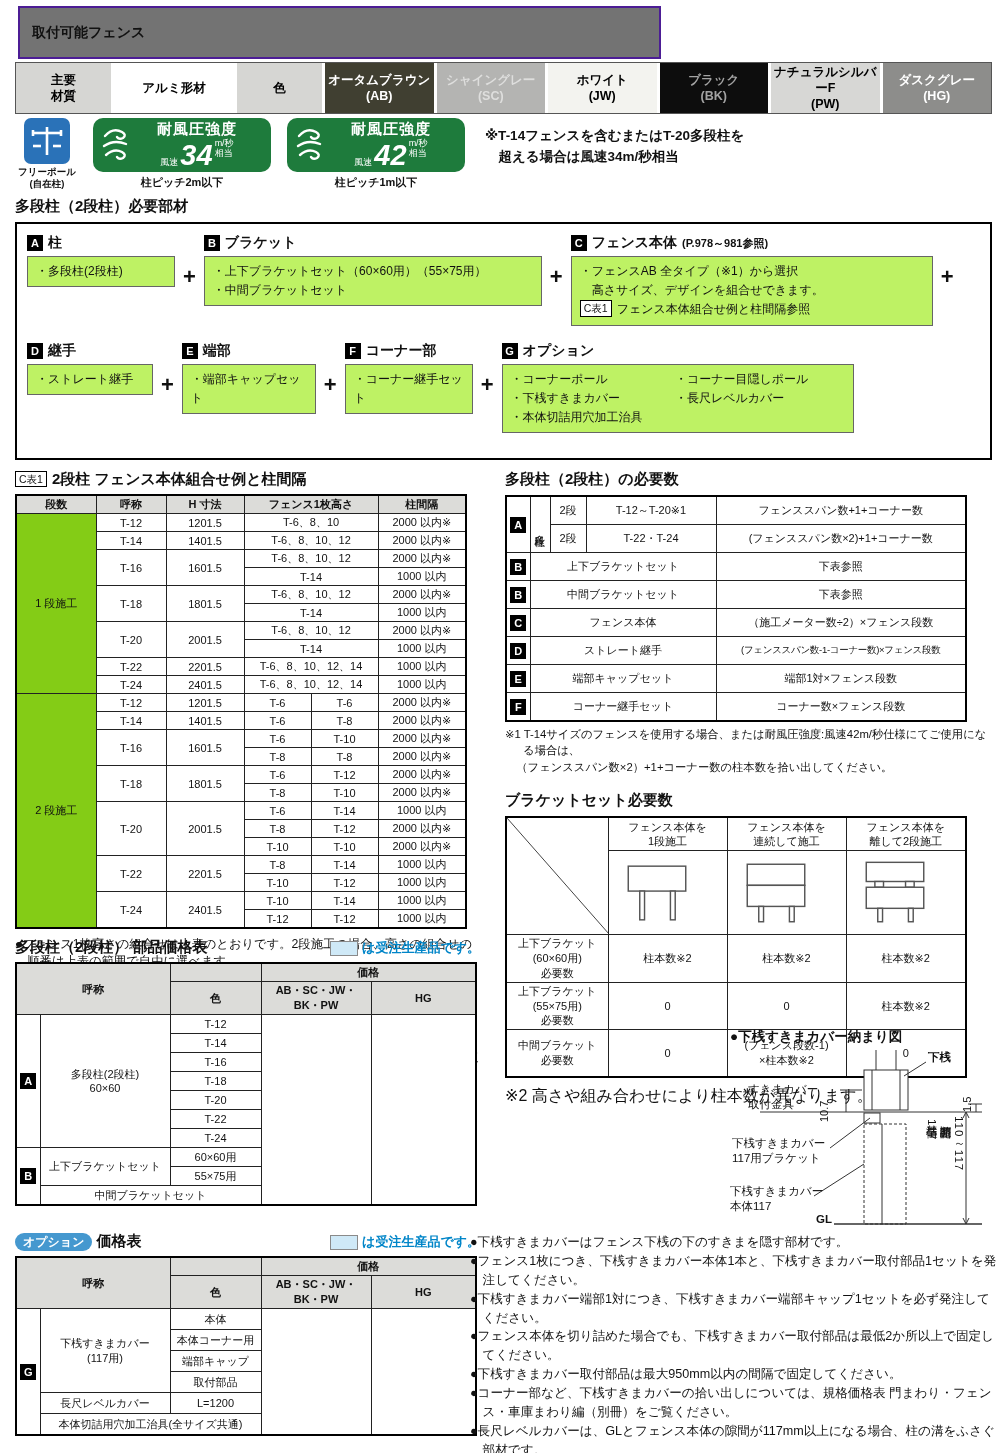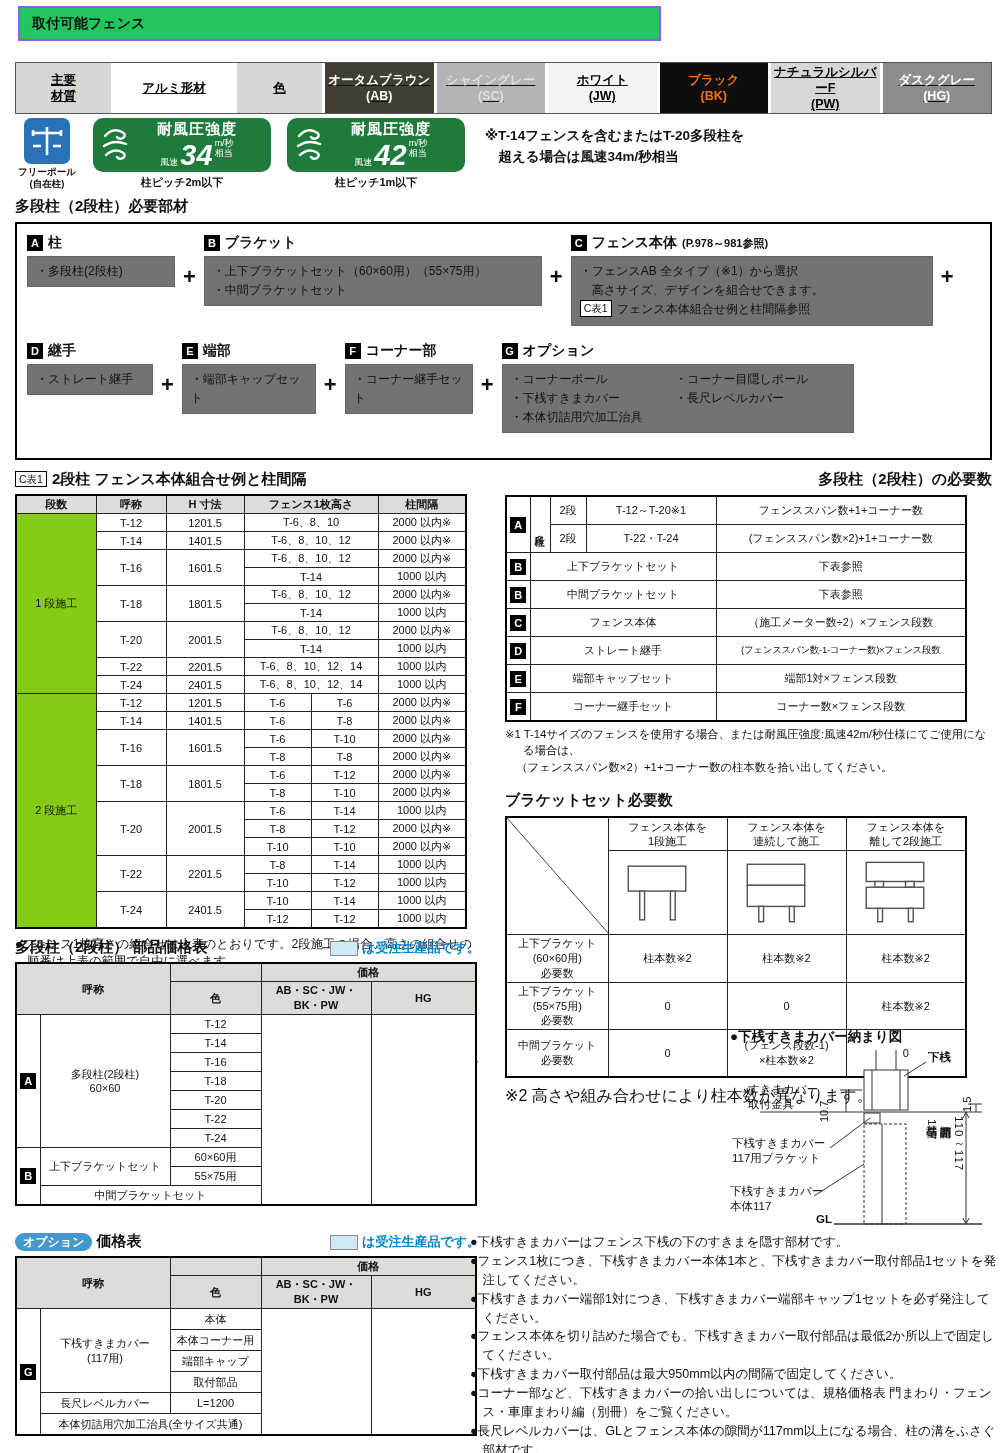--- a/index.html
+++ b/index.html
@@ -1,19 +1,19 @@
 <!DOCTYPE html>
 <html><head>
 <meta charset="utf-8">
 <style>
   html,body{margin:0;padding:0;background:#fff;}
   body{width:1000px;height:1453px;position:relative;font-family:"Liberation Sans","DejaVu Sans",sans-serif;color:#111;overflow:hidden;}
   .abs{position:absolute;}
   
-  .top-box{border:2px solid #8b5cf6;background:#22c55e;padding:5px 12px;font-size:14px;line-height:1.5;font-weight:bold;}
+  .top-box{border:2px solid #4c1d95;background:#737373;padding:14px 12px;font-size:14px;line-height:1.5;font-weight:bold;}
   
   .mat-bar{display:flex;gap:3px;border:1px solid #555;background:#fff;height:50px;}
   .mat-cell{display:flex;align-items:center;justify-content:center;text-align:center;font-size:12.5px;line-height:1.3;white-space:pre-line;font-weight:bold;}
   
   .badge-row{display:flex;align-items:flex-start;}
   .freepole{width:64px;text-align:center;margin-right:14px;}
   .freepole-icon{width:46px;height:46px;background:#2a72b8;border-radius:7px;margin:0 auto 2px;display:flex;align-items:center;justify-content:center;}
   .freepole-label{font-size:9.5px;line-height:1.25;font-weight:bold;}
   .wind-wrap{text-align:center;margin-right:16px;}
   .wind-badge{width:178px;height:54px;background:#1e7b3c;border-radius:10px;color:#fff;display:flex;align-items:center;padding:2px 8px;box-sizing:border-box;}
@@ -26,21 +26,21 @@
   .wind-below{font-size:11px;font-weight:bold;margin-top:3px;}
   .wind-note{font-size:13.5px;font-weight:bold;line-height:1.55;padding-top:8px;margin-left:4px;}
   
   .sec-title{font-size:15px;font-weight:bold;}
   
   .comp-box{border:2px solid #000;padding:10px 10px 12px;box-sizing:border-box;}
   .comp-row{display:flex;align-items:flex-start;}
   .comp-row2{margin-top:16px;}
   .comp-head{display:flex;align-items:center;gap:5px;font-size:14px;font-weight:bold;margin-bottom:4px;white-space:nowrap;}
   .comp-paren{font-size:11px;}
-  .comp-body{border:1px solid #666;padding:5px 8px;font-size:12px;line-height:1.6;background:#737373;}
+  .comp-body{border:1px solid #666;padding:5px 8px;font-size:12px;line-height:1.6;background:#bef264;}
   .plus{font-size:22px;font-weight:bold;padding:0 8px;margin-top:30px;}
   .lt{display:inline-flex;width:16px;height:16px;background:#000;color:#fff;font-weight:bold;font-size:11px;align-items:center;justify-content:center;flex:0 0 16px;}
   .tagbox{display:inline-block;border:1px solid #000;padding:0 3px;font-size:10.5px;line-height:1.35;margin-right:5px;background:#fff;font-weight:normal;vertical-align:1px;}
   .g-grid{display:grid;grid-template-columns:48% 52%;column-gap:4px;}
   
   table.t{border-collapse:collapse;table-layout:fixed;border:2px solid #000;background:#fff;}
   table.t td,table.t th{border:1px solid #222;font-size:11px;padding:1px 2px;text-align:center;overflow:hidden;}
   table.t th{background:#dcdcd9;font-weight:bold;}
   td.gray{background:#84cc16;}
   td.lcell{background:#fff;}
@@ -74,32 +74,32 @@
   .diagram .vblock{position:absolute;writing-mode:vertical-lr;font-size:11.5px;line-height:1.2;white-space:pre-line;letter-spacing:1px;}
   svg{display:block;}
 </style>
 </head>
 <body>
 
 <div class="abs top-box" style="left:18px;top:6px;width:615px;">
   <div>取付可能フェンス</div>
 </div>
 
-<div class="abs mat-bar" style="left:15px;top:62px;width:975px;text-decoration:underline;" id="material-bar">
+<div class="abs mat-bar" style="left:15px;top:62px;width:975px;" id="material-bar">
     <div class="mat-cell" style="background: rgb(214, 214, 211); color: rgb(0, 0, 0); flex: 0 0 95px;">主要
 材質</div>
     <div class="mat-cell" style="background: rgb(255, 255, 255); color: rgb(0, 0, 0); flex: 0 0 120px;">アルミ形材</div>
     <div class="mat-cell" style="background: rgb(214, 214, 211); color: rgb(0, 0, 0); flex: 0 0 85px;">色</div>
     <div class="mat-cell" style="background: rgb(64, 63, 49); color: rgb(255, 255, 255); flex: 1 1 0px;">オータムブラウン
 (AB)</div>
     <div class="mat-cell" style="background: rgb(180, 180, 178); color: rgb(222, 222, 221); flex: 1 1 0px;">シャイングレー
 (SC)</div>
     <div class="mat-cell" style="background: rgb(243, 243, 239); color: rgb(0, 0, 0); flex: 1 1 0px;">ホワイト
 (JW)</div>
-    <div class="mat-cell" style="background: rgb(13, 13, 13); color: #f97316; flex: 1 1 0px;">ブラック
+    <div class="mat-cell" style="background: rgb(13, 13, 13); color: #a3a3a3; flex: 1 1 0px;">ブラック
 (BK)</div>
     <div class="mat-cell" style="background: rgb(215, 215, 213); color: rgb(0, 0, 0); flex: 1 1 0px;">ナチュラルシルバーF
 (PW)</div>
     <div class="mat-cell" style="background: rgb(141, 141, 139); color: rgb(255, 255, 255); flex: 1 1 0px;">ダスクグレー
 (HG)</div>
   </div>
 
 <div class="abs badge-row" style="left:15px;top:118px;width:975px;">
   <div class="freepole">
     <div class="freepole-icon">
@@ -415,21 +415,21 @@
       <div>●フェンス1枚高さの組合せは上表のとおりです。2段施工の場合、高さの組合せの順番は上表の範囲で自由に選べます。</div>
       <div class="cond">　(例)2段施工のT-16の場合、(上:T-6+下:T-10)と(上:T-10+下:T-6)のどちらも可能です。</div>
       <div>●1段施工・本体を離して施工する場合は、必要に応じた柱長さを選択してください。</div>
       <div class="cond">●T-12多段柱は2段施工のサイズです。T-12多段柱にT-12フェンス1段施工では柱長さが足りません。</div>
       <div class="cond">●T-14多段柱は2段施工のサイズです。T-14多段柱にT-14フェンス1段施工では柱長さが足りません。</div>
       <div>※耐風圧強度:風速42m/秒仕様にてご使用になる場合は、柱間隔1,000mm以内で施工してください。</div>
     </div>
 </div>
 
 <div class="abs" style="left:505px;top:470px;width:487px;">
-  <div class="sec-title" style="margin-bottom:6px;text-align:right;">多段柱（2段柱）の必要数</div>
+  <div class="sec-title" style="margin-bottom:6px;">多段柱（2段柱）の必要数</div>
   <div id="req-holder">
       <table class="t req" style="width:460px;">
         <colgroup>
           <col style="width:24px">
           <col style="width:20px">
           <col style="width:36px">
           <col style="width:130px">
           <col style="width:250px">
         </colgroup>
         <tbody>

